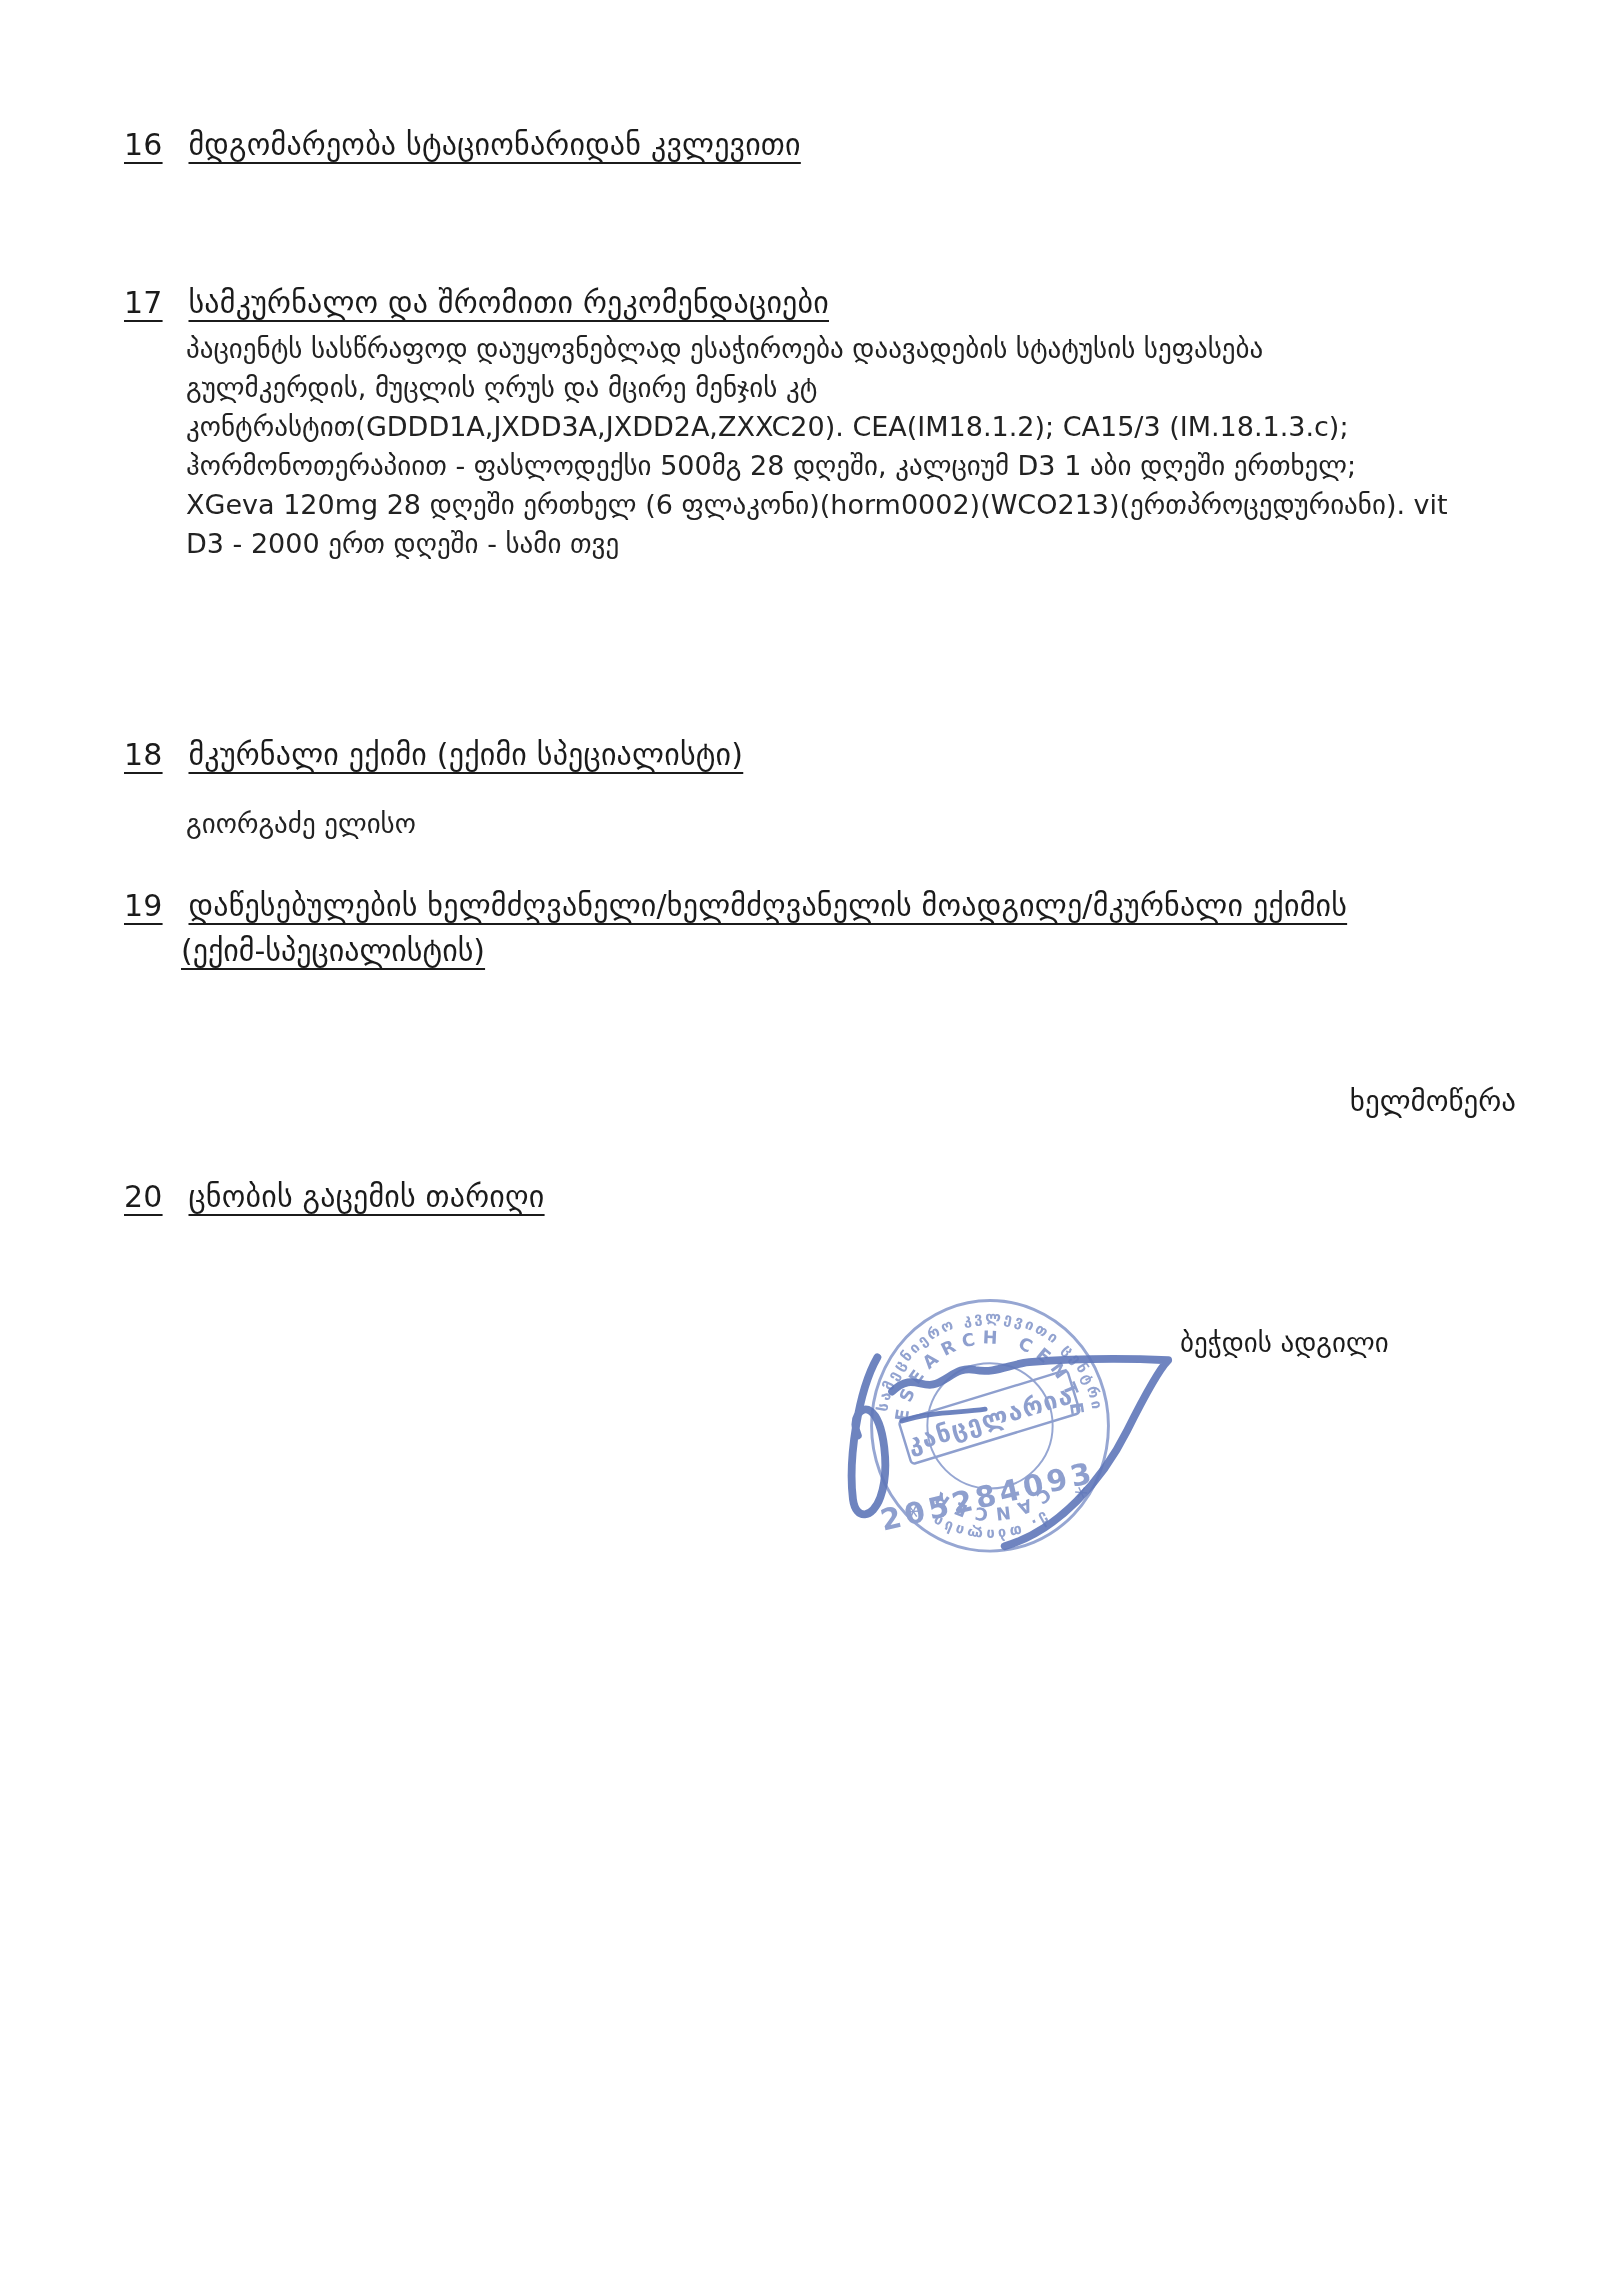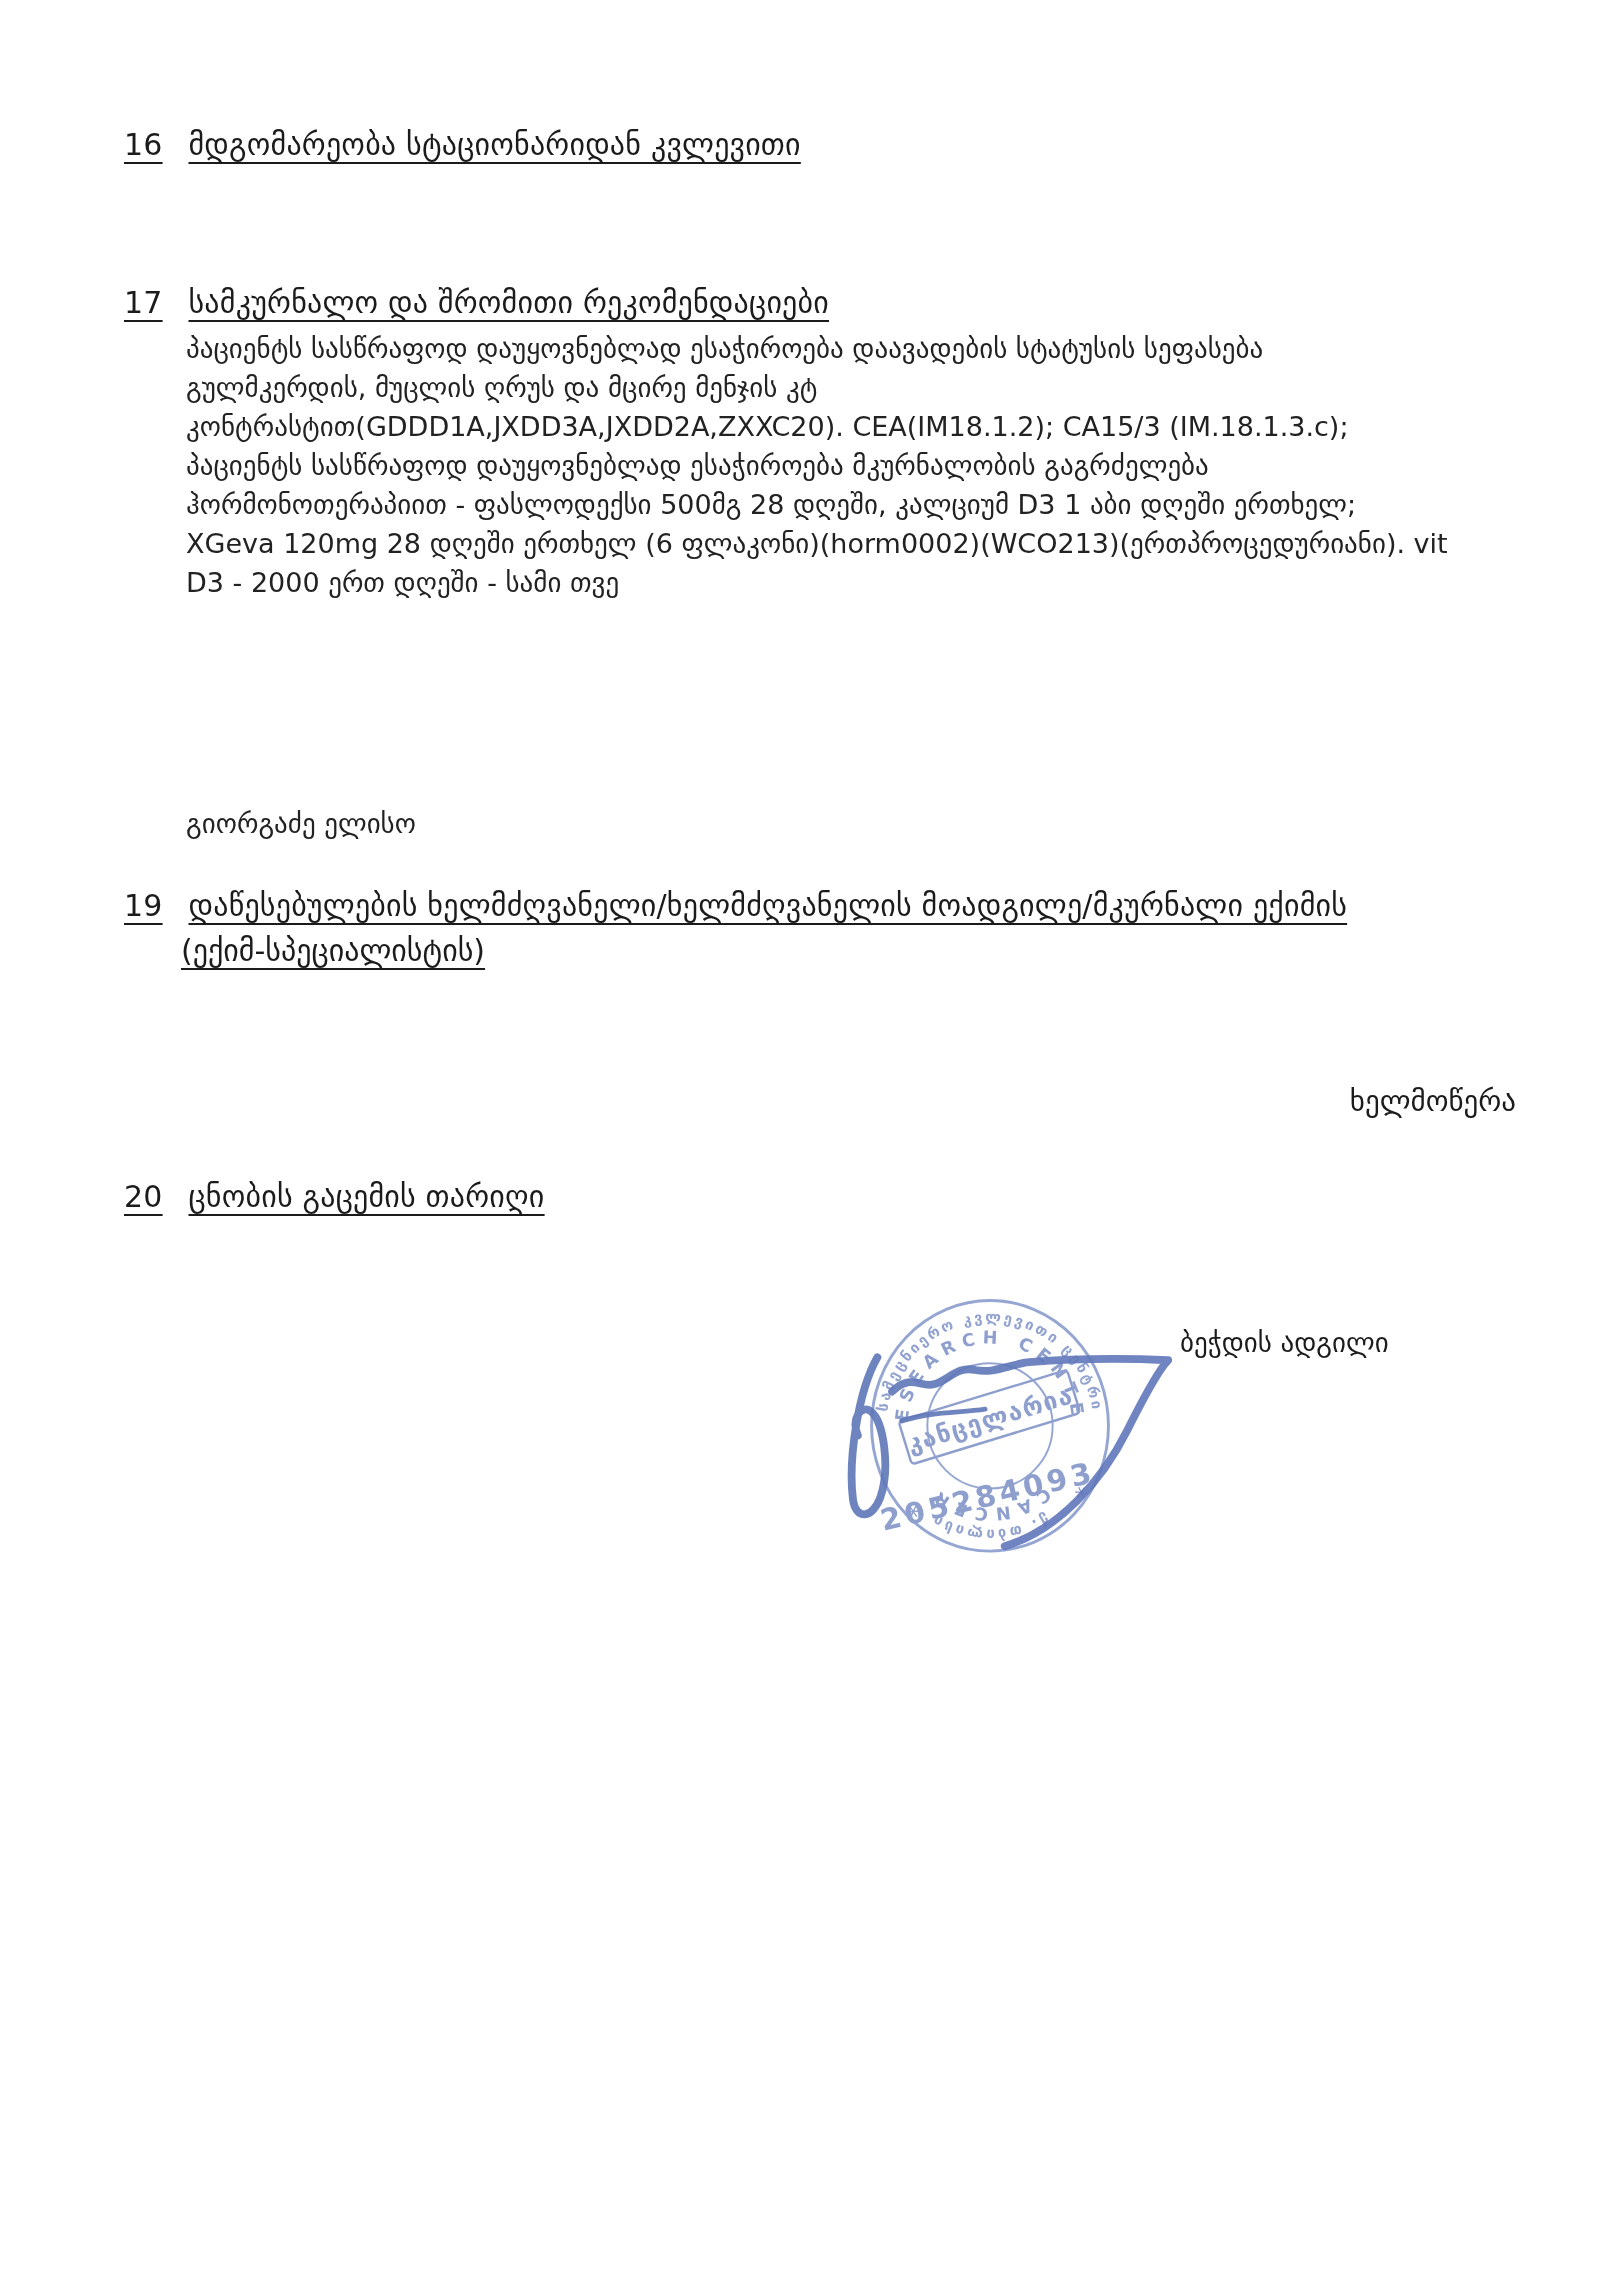--- a/index.html
+++ b/index.html
@@ -78,26 +78,29 @@
   </div>
 
   <div class="sec" style="top:285px">
     <span class="num">17</span>
     <span class="title">სამკურნალო და შრომითი რეკომენდაციები</span>
   </div>
   <div class="para" style="top:329px">
     <div>პაციენტს  სასწრაფოდ დაუყოვნებლად ესაჭიროება დაავადების სტატუსის სეფასება</div>
     <div>გულმკერდის, მუცლის ღრუს და მცირე მენჯის კტ</div>
     <div>კონტრასტით(GDDD1A,JXDD3A,JXDD2A,ZXXC20). CEA(IM18.1.2); CA15/3 (IM.18.1.3.c);</div>
-    <div>პაციენტს  სასწრაფოდ დაუყოვნებლად ესაჭიროება მკურნალობის გაგრძელება</div>
     <div>ჰორმონოთერაპიით - ფასლოდექსი 500მგ 28 დღეში, კალციუმ D3 1 აბი დღეში ერთხელ;</div>
     <div>XGeva 120mg 28 დღეში ერთხელ (6 ფლაკონი)(horm0002)(WCO213)(ერთპროცედურიანი). vit</div>
     <div>D3 - 2000 ერთ დღეში - სამი თვე</div>
   </div>
 
+  <div class="sec" style="top:737px">
+    <span class="num">18</span>
+    <span class="title">მკურნალი ექიმი (ექიმი სპეციალისტი)</span>
+  </div>
   <div class="para" style="top:804px">
     <div>გიორგაძე ელისო</div>
   </div>
 
   <div class="sec" style="top:888px">
     <span class="num">19</span>
     <span class="title">დაწესებულების ხელმძღვანელი/ხელმძღვანელის მოადგილე/მკურნალი ექიმის</span>
   </div>
   <div class="subtitle" style="top:933px">(ექიმ-სპეციალისტის)</div>
 

